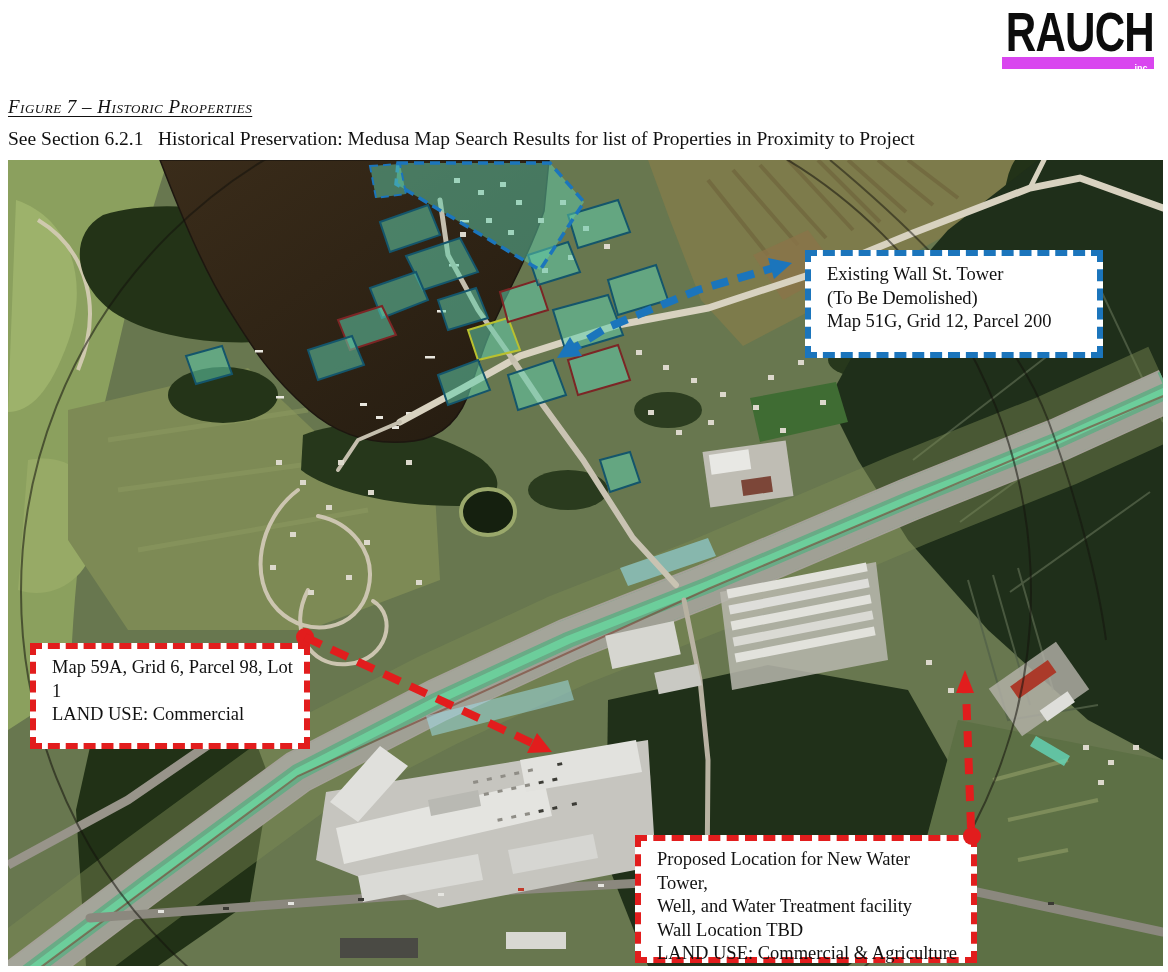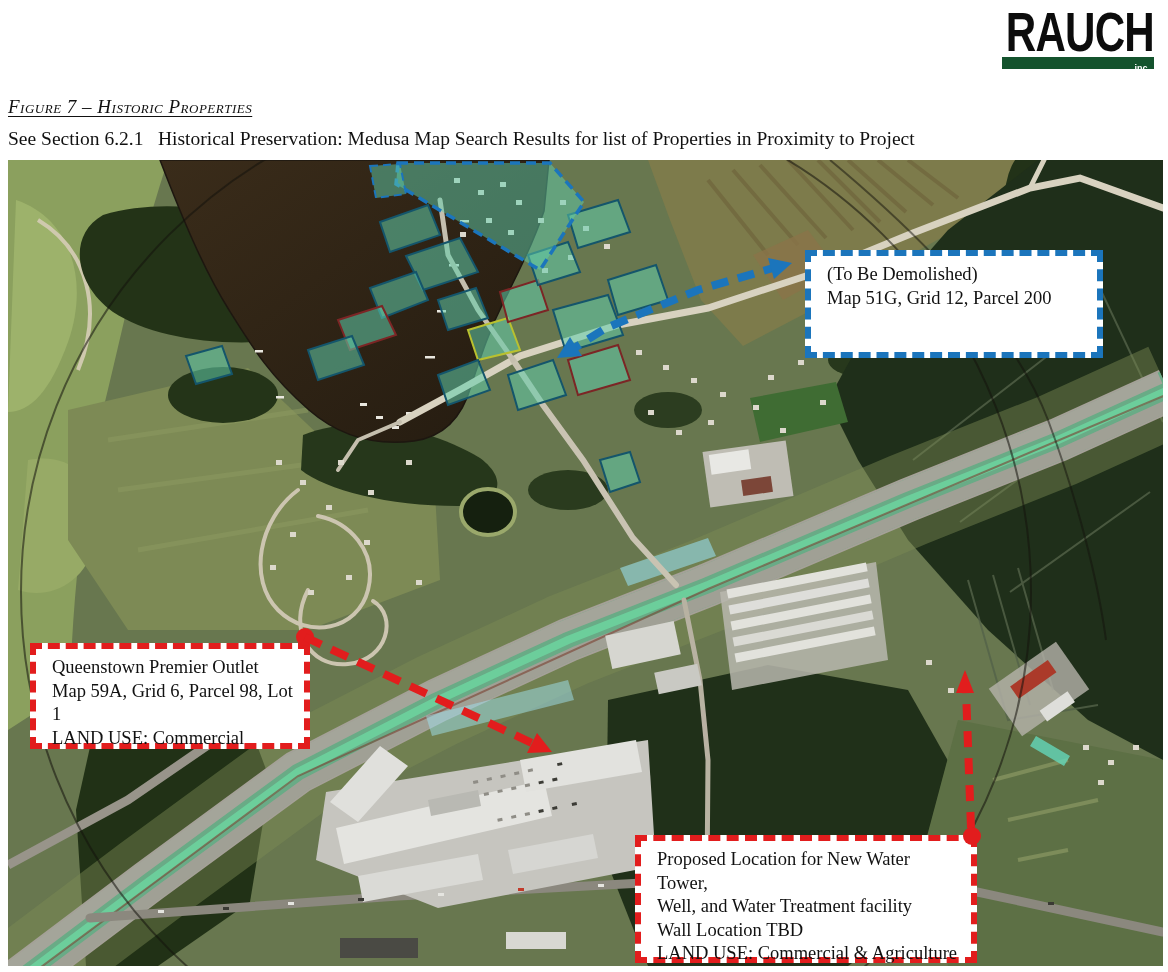--- a/index.html
+++ b/index.html
@@ -4,21 +4,21 @@
 <style>
   html,body{margin:0;padding:0;background:#ffffff;}
   body{width:1168px;height:972px;position:relative;overflow:hidden;
        font-family:"Liberation Serif", serif;color:#111;}
 
   
   .logo{position:absolute;top:6px;right:14px;text-align:right;}
   .logo-word{font-family:"Liberation Sans", sans-serif;font-weight:700;
              font-size:54px;line-height:50px;color:#0c0c0c;letter-spacing:-1px;
              transform:scaleX(.78) scaleY(1.04);transform-origin:right center;}
-  .logo-bar{margin-top:1px;width:152px;height:12px;background:#14532d;
+  .logo-bar{margin-top:1px;width:152px;height:12px;background:#d946ef;
             margin-left:auto;text-align:right;}
   .logo-bar span{font-family:"Liberation Sans", sans-serif;font-weight:700;
             font-size:9px;line-height:12px;color:#fff;padding-right:4px;}
 
   
   .fig-title{position:absolute;left:8px;top:96px;font-style:italic;
              font-variant:small-caps;font-size:19px;letter-spacing:.5px;
              text-decoration:underline;text-underline-offset:3px;}
   .fig-sub{position:absolute;left:8px;top:128px;font-size:19.5px;
            white-space:pre-wrap;}
@@ -297,26 +297,26 @@
   <g>
     <polygon points="390,3 542,3 576,42 532,110 388,24" fill="rgba(96,205,172,.5)" stroke="#1b75bc" stroke-width="3.5" stroke-dasharray="10 6"></polygon>
     <polygon points="362,6 392,4 398,34 368,38" fill="rgba(96,205,172,.5)" stroke="#1b75bc" stroke-width="2" stroke-dasharray="8 5"></polygon>
   </g>
 
   <circle cx="518" cy="432" r="505" fill="none" stroke="rgba(20,18,12,.55)" stroke-width="2"></circle>
   <path d="M822,0 C930,90 1010,180 1040,260 C1068,335 1090,420 1098,480" fill="none" stroke="rgba(20,18,12,.5)" stroke-width="2"></path>
 </svg>
 
   <div class="callout blue co-wall">
+    <div>Existing Wall St. Tower</div>
     <div>(To Be Demolished)</div>
     <div>Map 51G, Grid 12, Parcel 200</div>
   </div>
 
   <div class="callout red co-well">
-    <div>Queenstown Premier Outlet</div>
     <div>Map 59A, Grid 6, Parcel 98, Lot 1</div>
     <div>LAND USE: Commercial</div>
   </div>
 
   <div class="callout red co-prop">
     <div>Proposed Location for New Water Tower,</div>
     <div>Well, and Water Treatment facility</div>
     <div>Wall Location TBD</div>
     <div>LAND USE: Commercial &amp; Agriculture</div>
   </div>

